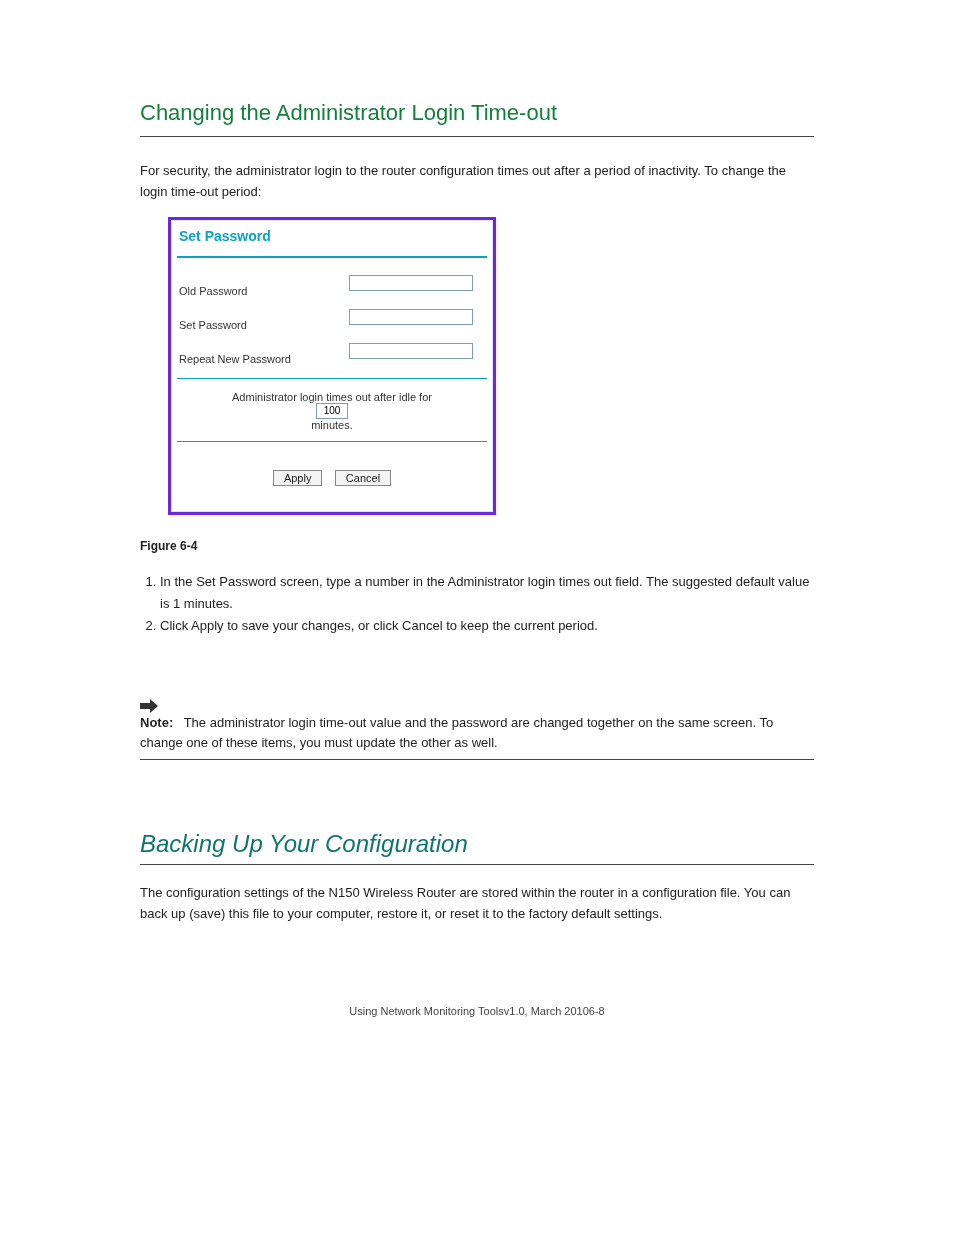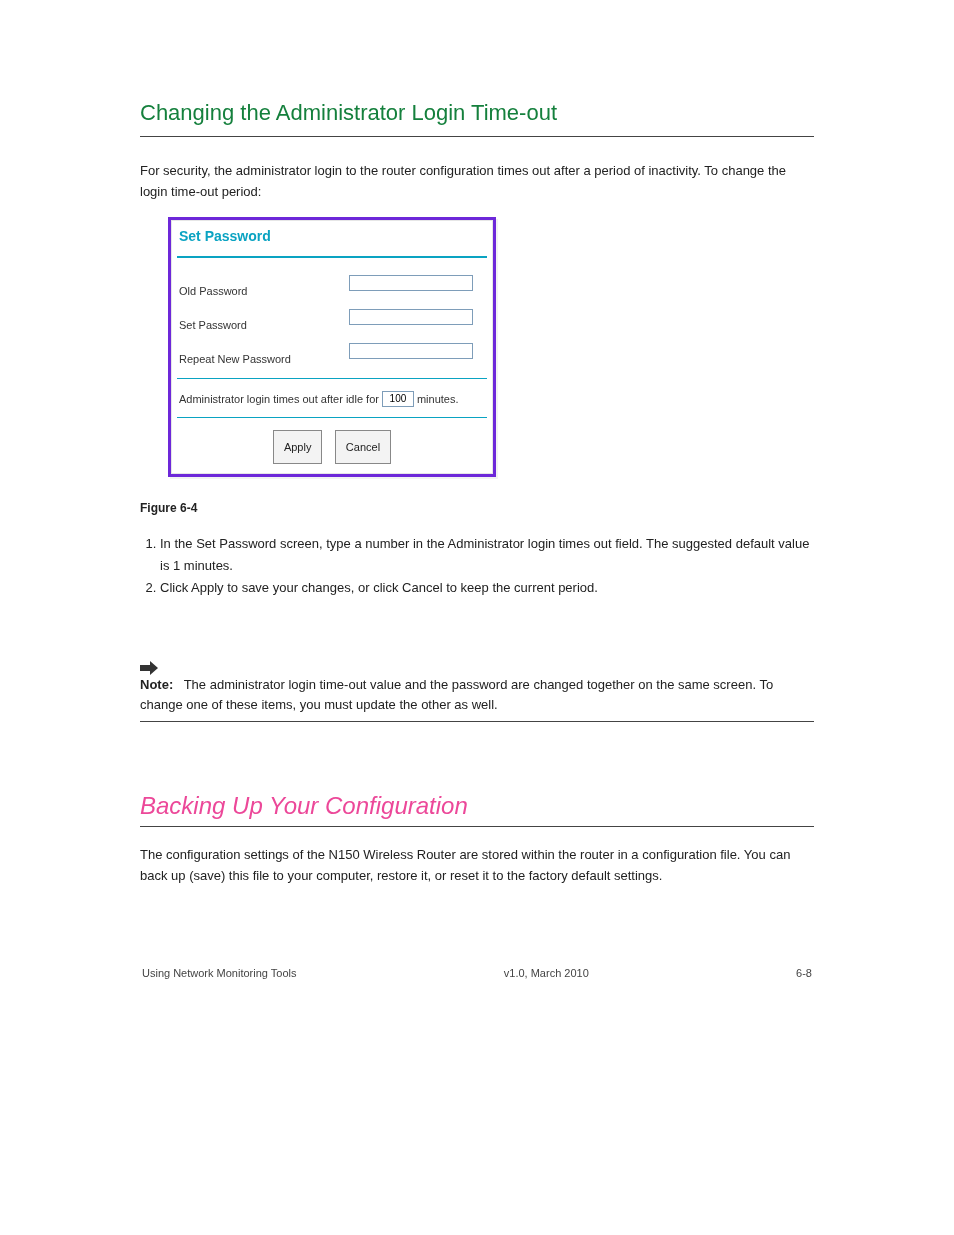--- a/index.html
+++ b/index.html
@@ -89,43 +89,44 @@
     font-size: 11px;
     padding: 0 2px;
   }
   .timeout-row {
     font-size: 11px;
     color: #333;
     padding: 4px 2px 0 2px;
     display: flex;
     align-items: center;
     flex-wrap: nowrap;
+    flex-direction: column;
   }
   .timeout-input {
     width: 26px;
     height: 14px;
     border: 1px solid #7e9db9;
     background: #ffffff;
     font-size: 10px;
     text-align: center;
     padding: 0 2px;
     margin: 0 3px;
   }
   .btn-row {
     text-align: center;
     padding: 4px 0 2px 0;
   }
   .btn {
     font-size: 11px;
     font-family: Arial, Helvetica, sans-serif;
-    padding: 10px 10px;
+    padding: 1px 10px;
     border: 1px solid #888;
     background: #f3f3f3;
     color: #222;
-    margin: 0 4px;
+    margin: 16px 4px;
     cursor: pointer;
   }
   .fig-caption {
     font-weight: bold;
     font-size: 12px;
     margin: 6px 0 18px 0;
   }
   ol.numbered {
     font-size: 13px;
     line-height: 1.7;
@@ -153,27 +154,27 @@
     padding-right: 6px;
     white-space: nowrap;
   }
   .note-text {
     font-size: 13px;
     line-height: 1.55;
   }
   .section-title {
     font-size: 24px;
     font-style: italic;
-    color: #ec4899;
+    color: #0f766e;
     margin-top: 70px;
     margin-bottom: 6px;
   }
   .footer {
     display: flex;
-    justify-content: space-between;
+    justify-content: center;
     font-size: 11px;
     color: #444;
     margin-top: 80px;
     padding: 0 2px;
   }
 </style>
 </head>
 <body>
 
 <div class="page">

